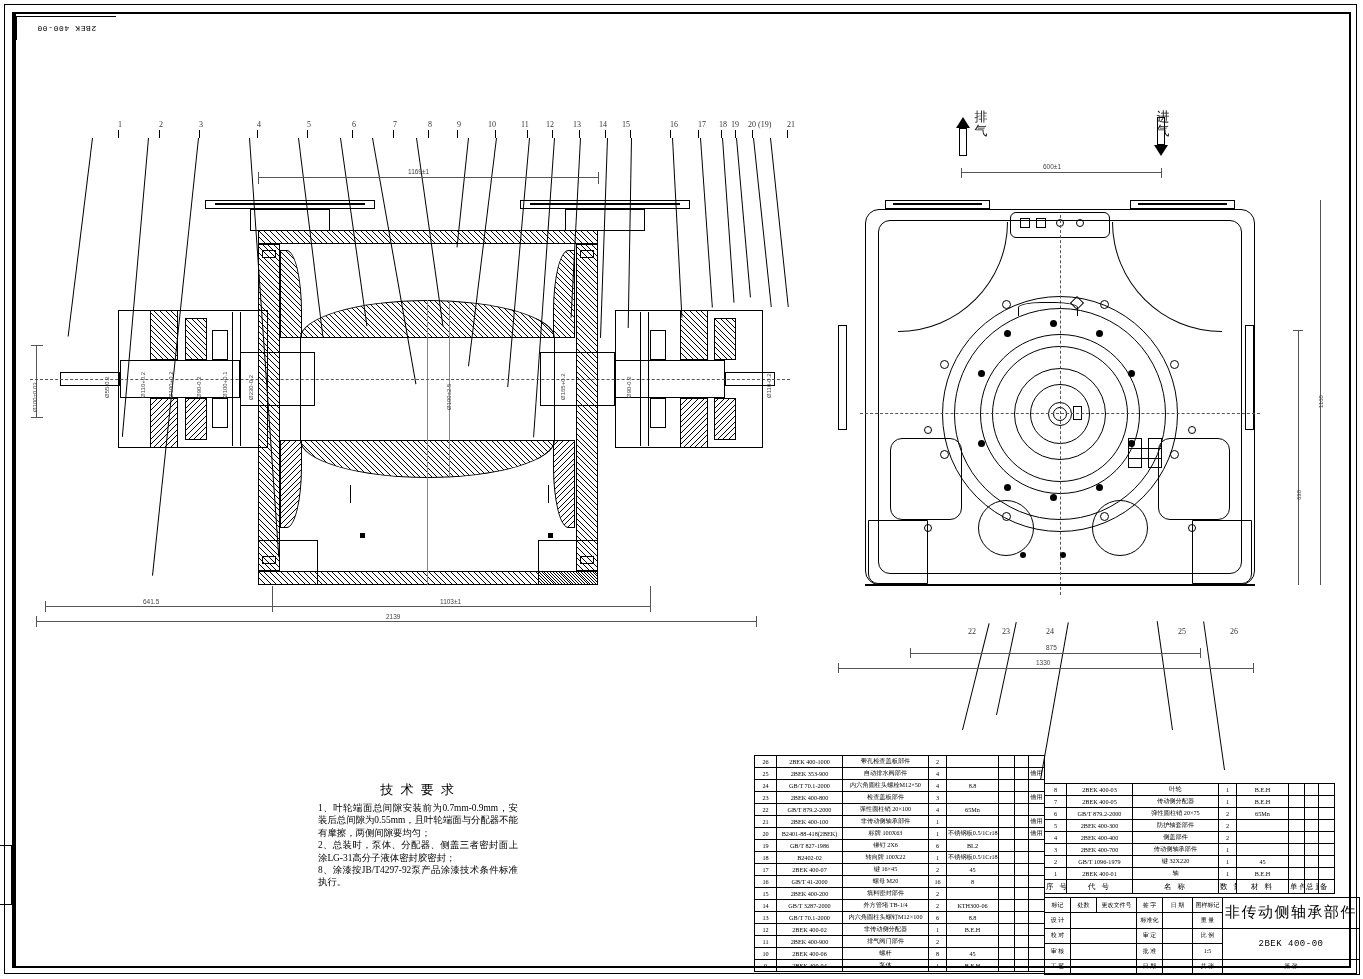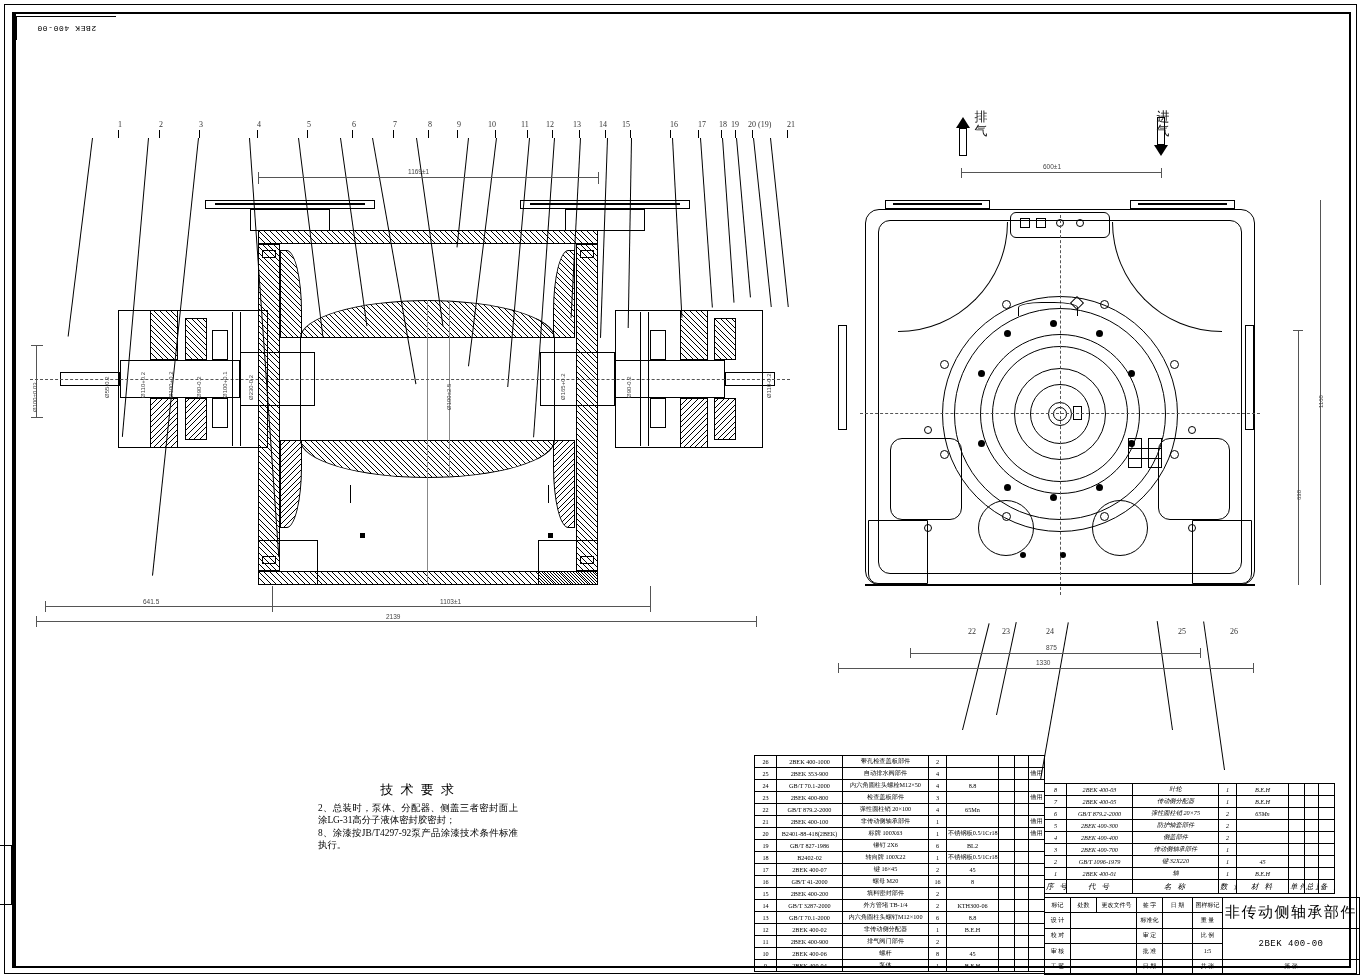--- a/index.html
+++ b/index.html
@@ -145,21 +145,21 @@
     border: 1px solid #000;
     font-size: 6.2px;
     height: 11px;
     padding: 0 1px;
     text-align: center;
     overflow: hidden;
     white-space: nowrap;
     color: #000;
   }
   #bom-left { left: 754px; top: 755px; width: 290px; }
-  #bom-right { left: 1044px; top: 783px; width: 290px; font-style: italic; }
+  #bom-right { left: 1044px; top: 783px; width: 290px; }
   table.bom td.hdr { font-size: 7.5px; letter-spacing: 2px; height: 13px; }
 
   
   #titleblock {
     position: absolute; left: 1044px; top: 897px;
     width: 315px; height: 78px;
     border-collapse: collapse;
     font-family: "Liberation Serif", serif;
     table-layout: fixed;
   }
@@ -543,20 +543,21 @@
       <div class="dimline-v" style="left:1320px;top:200px;height:385px;"></div>
       <div class="dimtxt-v" style="left:1318px;top:408px;">1160</div>
       <div class="dimline-v" style="left:1298px;top:330px;height:255px;"></div>
       <div class="ln h1" style="left:1293px;top:330px;width:10px;background:#555;"></div>
       <div class="dimtxt-v" style="left:1296px;top:500px;">630</div>
     </div>
   </div>
 
   <div id="tech-req">
     <div class="tr-title">技 术 要 求</div>
+    <div class="tr-item">1、叶轮端面总间隙安装前为0.7mm-0.9mm，安装后总间隙为0.55mm，且叶轮端面与分配器不能有摩擦，两侧间隙要均匀；</div>
     <div class="tr-item">2、总装时，泵体、分配器、侧盖三者密封面上涂LG-31高分子液体密封胶密封；</div>
     <div class="tr-item">8、涂漆按JB/T4297-92泵产品涂漆技术条件标准执行。</div>
   </div>
 
   <table class="bom" id="bom-left">
       <colgroup>
         <col style="width: 22px;">
         <col style="width: 66px;">
         <col style="width: 86px;">
         <col style="width: 18px;">

